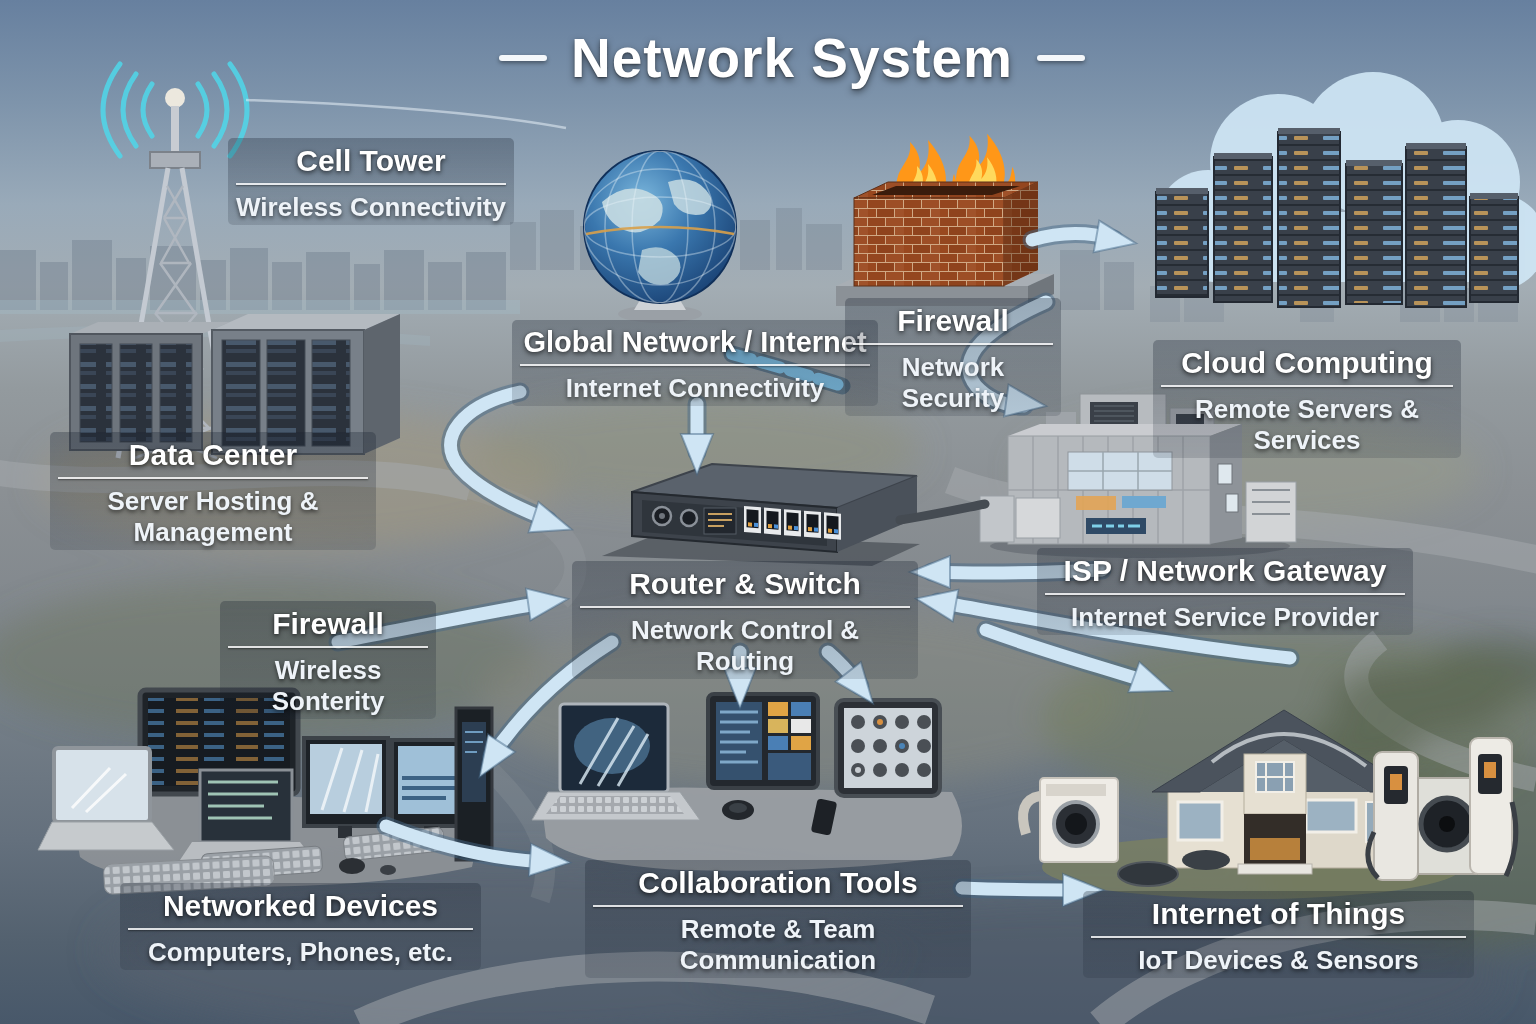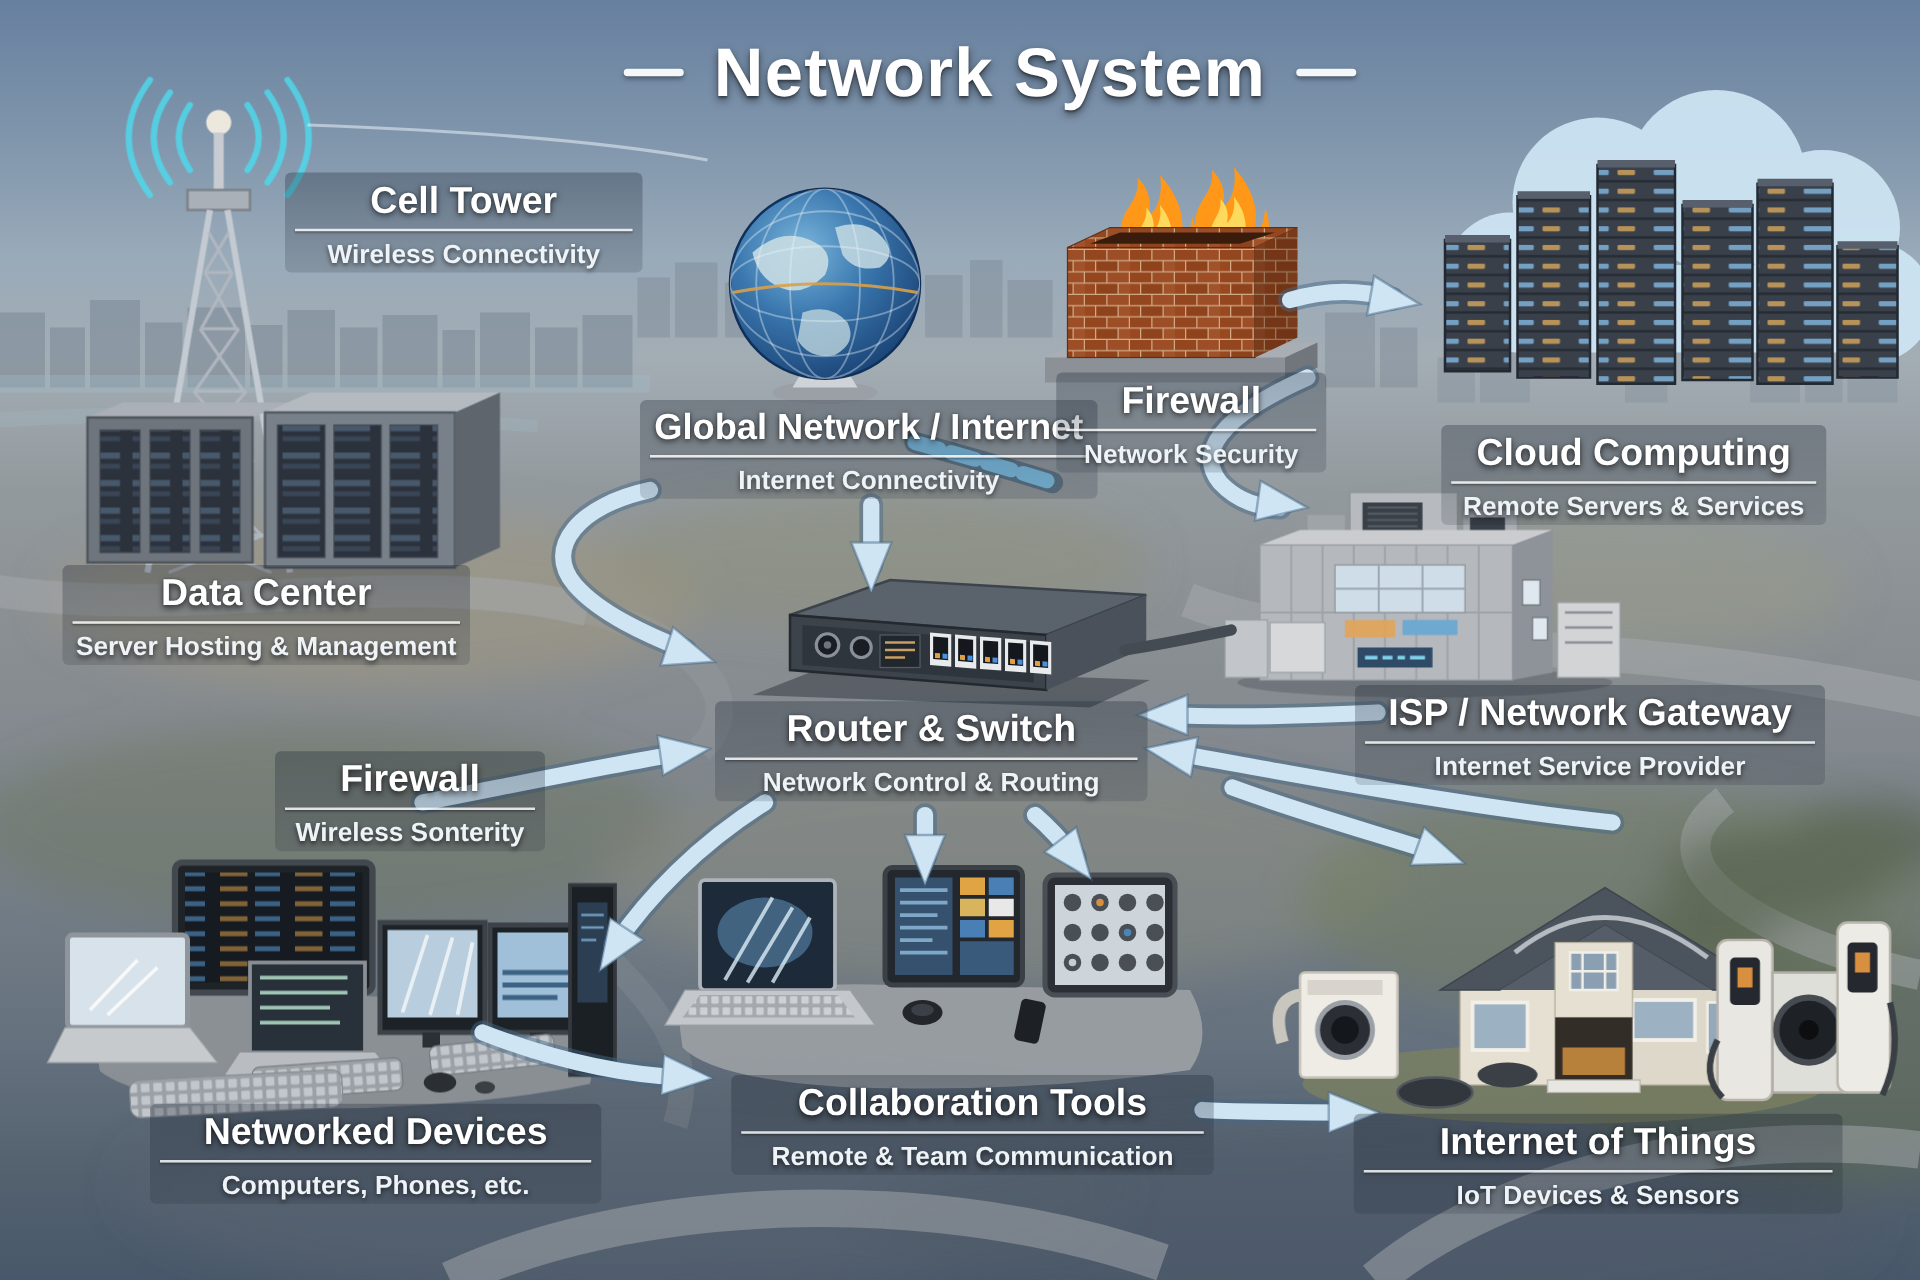--- a/index.html
+++ b/index.html
@@ -25,21 +25,21 @@
     box-shadow:0 2px 4px rgba(0,0,0,.4);}
   .node-label{
     position:absolute;text-align:center;color:#fff;z-index:35;
     padding:7px 8px 2px;border-radius:5px;
     background:linear-gradient(rgba(24,33,47,.30),rgba(24,33,47,.16));
   }
   .nl-title{font-size:30px;font-weight:700;line-height:1.08;
     text-shadow:0 2px 5px rgba(0,0,0,.65),0 0 2px rgba(0,0,0,.35);}
   .nl-line{height:2px;background:rgba(255,255,255,.82);margin:6px 0 7px;
     box-shadow:0 1px 2px rgba(0,0,0,.45);}
-  .nl-sub{font-size:21px;font-weight:700;color:#eef3f8;
+  .nl-sub{font-size:26px;font-weight:700;color:#eef3f8;
     text-shadow:0 2px 4px rgba(0,0,0,.6);text-align:center;}
   
   .ar-under{stroke:rgba(70,105,135,.48);stroke-width:19;fill:none;stroke-linecap:round;}
   .ar-main{stroke:#cfe5f4;stroke-width:13;fill:none;stroke-linecap:round;}
   .ar-head{fill:#cfe5f4;stroke:rgba(70,105,135,.48);stroke-width:2;}
 </style>
 </head>
 <body>
 
 <div class="canvas">
@@ -588,21 +588,21 @@
     <span class="title-text">Network System</span>
     <span class="dash"></span>
   </div>
 
   <div class="node-label" style="left:228px;top:138px;width:270px;">
     <div class="nl-title">Cell Tower</div>
     <div class="nl-line"></div>
     <div class="nl-sub">Wireless Connectivity</div>
   </div>
 
-  <div class="node-label" style="left:50px;top:452px;width:310px;">
+  <div class="node-label" style="left:50px;top:432px;width:310px;">
     <div class="nl-title">Data Center</div>
     <div class="nl-line"></div>
     <div class="nl-sub">Server Hosting &amp; Management</div>
   </div>
 
   <div class="node-label" style="left:512px;top:320px;width:350px;">
     <div class="nl-title" style="font-size:29px;">Global Network / Internet</div>
     <div class="nl-line"></div>
     <div class="nl-sub">Internet Connectivity</div>
   </div>
@@ -618,21 +618,21 @@
     <div class="nl-line"></div>
     <div class="nl-sub">Remote Servers &amp; Services</div>
   </div>
 
   <div class="node-label" style="left:572px;top:561px;width:330px;">
     <div class="nl-title">Router &amp; Switch</div>
     <div class="nl-line"></div>
     <div class="nl-sub">Network Control &amp; Routing</div>
   </div>
 
-  <div class="node-label" style="left:1084px;top:548px;width:360px;">
+  <div class="node-label" style="left:1037px;top:548px;width:360px;">
     <div class="nl-title">ISP / Network Gateway</div>
     <div class="nl-line"></div>
     <div class="nl-sub">Internet Service Provider</div>
   </div>
 
   <div class="node-label" style="left:220px;top:601px;width:200px;">
     <div class="nl-title">Firewall</div>
     <div class="nl-line"></div>
     <div class="nl-sub">Wireless Sonterity</div>
   </div>

